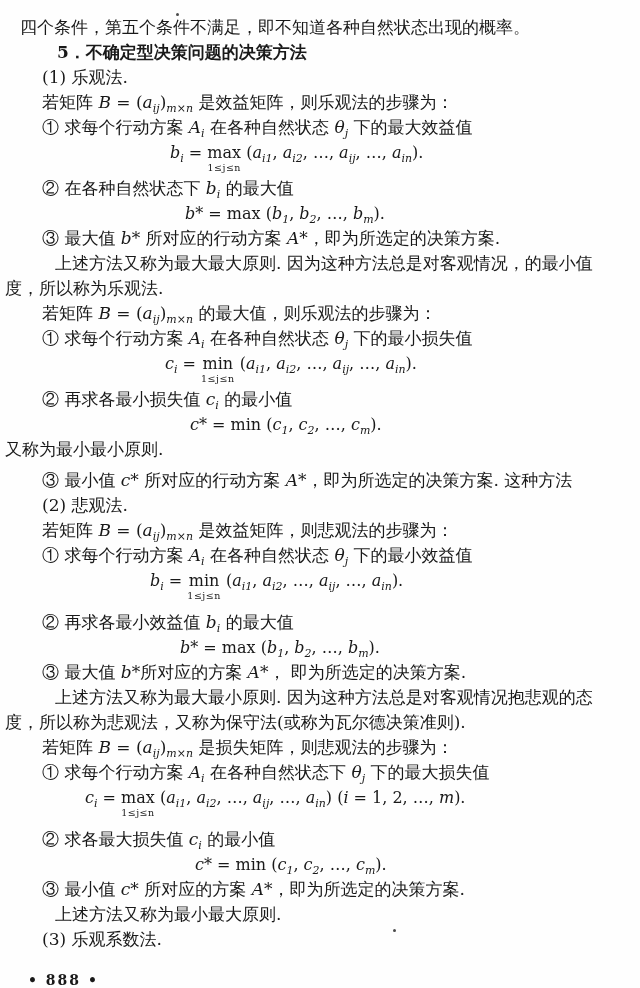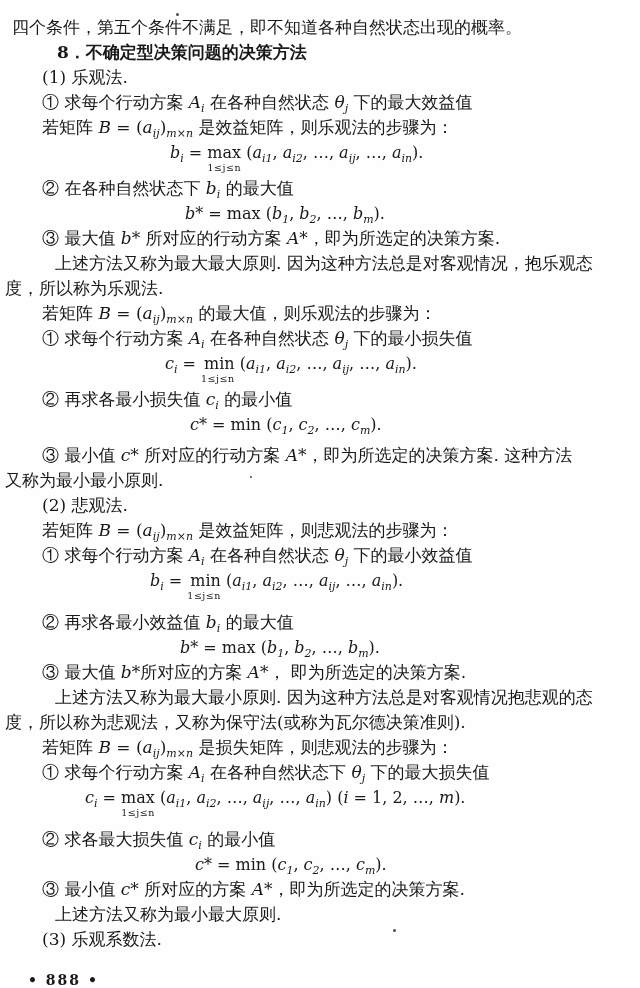--- a/index.html
+++ b/index.html
@@ -2,64 +2,64 @@
 <html><head>
 <meta charset="utf-8">
 <style>
   html,body{margin:0;padding:0}
   body{width:640px;height:988px;background:#e8e8e8}
   .page{position:relative;width:640px;height:988px;background:#fefefe;overflow:hidden;
         font-family:"DejaVu Serif","Liberation Serif",serif;color:#191919;}
   .content{padding-top:15px}
   .line{height:25px;line-height:25px;white-space:nowrap;font-size:17px}
   
-  .c1{margin-left:12px}
+  .c1{margin-left:20px}
   .hd{margin-left:57px;font-weight:bold}
   .p{margin-left:42px}
   .up{margin-left:55px}
   .cont{margin-left:5px}
   
   .formula{font-size:16px}
   .f-tall{height:36px}
   .f1{margin-left:170px}.f2{margin-left:185px}.f3{margin-left:165px}.f4{margin-left:190px}
   .f5{margin-left:150px}.f6{margin-left:180px}.f7{margin-left:85px}.f8{margin-left:195px}
   .mt6{margin-top:6px}
   
   .b{font-weight:normal}
   .it{font-style:italic}
   .sb{font-size:11px;font-style:italic;vertical-align:-4px;letter-spacing:0}
-  .oplim{display:inline-block;text-align:right;line-height:1;vertical-align:-13px}
+  .oplim{display:inline-block;text-align:center;line-height:1;vertical-align:-13px}
   .oplim .op{display:block;font-size:16px}
   .oplim .lim{display:block;font-size:9.5px;margin-top:2px;letter-spacing:.5px;}
   .page-num{margin-left:28px;margin-top:16px;font-size:14px;letter-spacing:2px;font-weight:bold}
   .speck{position:absolute;width:3px;height:3px;background:#4a4a4a;border-radius:50%}
 </style>
 </head>
 <body>
 
 <div class="page">
   <div class="content">
       <div class="line c1"><span class="">四个条件，第五个条件不满足，即不知道各种自然状态出现的概率。</span></div>
-      <div class="line hd"><span class="">8．不确定型决策问题的决策方法</span></div>
+      <div class="line hd"><span class="">5．不确定型决策问题的决策方法</span></div>
       <div class="line p"><span class="">(1) 乐观法.</span></div>
+      <div class="line p"><span class="">若矩阵 </span><span class="it">B</span><span class=""> = (</span><span class="it">a</span><span class="sb">ij</span><span class="">)</span><span class="sb">m×n</span><span class=""> 是效益矩阵，则乐观法的步骤为：</span></div>
       <div class="line p"><span class="">① 求每个行动方案 </span><span class="it">A</span><span class="sb">i</span><span class=""> 在各种自然状态 </span><span class="it">θ</span><span class="sb">j</span><span class=""> 下的最大效益值</span></div>
-      <div class="line p"><span class="">若矩阵 </span><span class="it">B</span><span class=""> = (</span><span class="it">a</span><span class="sb">ij</span><span class="">)</span><span class="sb">m×n</span><span class=""> 是效益矩阵，则乐观法的步骤为：</span></div>
       <div class="line formula f-tall f1"><span class="it">b</span><span class="sb">i</span><span class=""> = </span><span class="oplim"><span class="op">max</span><span class="lim">1≤j≤n</span></span><span class=""> (</span><span class="it">a</span><span class="sb">i1</span><span class="">, </span><span class="it">a</span><span class="sb">i2</span><span class="">, …, </span><span class="it">a</span><span class="sb">ij</span><span class="">, …, </span><span class="it">a</span><span class="sb">in</span><span class="">).</span></div>
       <div class="line p"><span class="">② 在各种自然状态下 </span><span class="it">b</span><span class="sb">i</span><span class=""> 的最大值</span></div>
       <div class="line formula f2"><span class="it">b</span><span class="">* = max (</span><span class="it">b</span><span class="sb">1</span><span class="">, </span><span class="it">b</span><span class="sb">2</span><span class="">, …, </span><span class="it">b</span><span class="sb">m</span><span class="">).</span></div>
       <div class="line p"><span class="">③ 最大值 </span><span class="it">b</span><span class="">* 所对应的行动方案 </span><span class="it">A</span><span class="">*，即为所选定的决策方案.</span></div>
-      <div class="line up"><span class="">上述方法又称为最大最大原则. 因为这种方法总是对客观情况，抱乐观态</span></div>
+      <div class="line up"><span class="">上述方法又称为最大最大原则. 因为这种方法总是对客观情况，的最小值</span></div>
       <div class="line cont"><span class="">度，所以称为</span><span class="b">乐观法</span><span class="">.</span></div>
       <div class="line p"><span class="">若矩阵 </span><span class="it">B</span><span class=""> = (</span><span class="it">a</span><span class="sb">ij</span><span class="">)</span><span class="sb">m×n</span><span class=""> 的最大值，则乐观法的步骤为：</span></div>
       <div class="line p"><span class="">① 求每个行动方案 </span><span class="it">A</span><span class="sb">i</span><span class=""> 在各种自然状态 </span><span class="it">θ</span><span class="sb">j</span><span class=""> 下的最小损失值</span></div>
       <div class="line formula f-tall f3"><span class="it">c</span><span class="sb">i</span><span class=""> = </span><span class="oplim"><span class="op">min</span><span class="lim">1≤j≤n</span></span><span class=""> (</span><span class="it">a</span><span class="sb">i1</span><span class="">, </span><span class="it">a</span><span class="sb">i2</span><span class="">, …, </span><span class="it">a</span><span class="sb">ij</span><span class="">, …, </span><span class="it">a</span><span class="sb">in</span><span class="">).</span></div>
       <div class="line p"><span class="">② 再求各最小损失值 </span><span class="it">c</span><span class="sb">i</span><span class=""> 的最小值</span></div>
       <div class="line formula f4"><span class="it">c</span><span class="">* = min (</span><span class="it">c</span><span class="sb">1</span><span class="">, </span><span class="it">c</span><span class="sb">2</span><span class="">, …, </span><span class="it">c</span><span class="sb">m</span><span class="">).</span></div>
+      <div class="line cont"><span class="">又称为最小最小原则.</span></div>
       <div class="line p mt6"><span class="">③ 最小值 </span><span class="it">c</span><span class="">* 所对应的行动方案 </span><span class="it">A</span><span class="">*，即为所选定的决策方案. 这种方法</span></div>
-      <div class="line cont"><span class="">又称为最小最小原则.</span></div>
       <div class="line p"><span class="">(2) 悲观法.</span></div>
       <div class="line p"><span class="">若矩阵 </span><span class="it">B</span><span class=""> = (</span><span class="it">a</span><span class="sb">ij</span><span class="">)</span><span class="sb">m×n</span><span class=""> 是效益矩阵，则悲观法的步骤为：</span></div>
       <div class="line p"><span class="">① 求每个行动方案 </span><span class="it">A</span><span class="sb">i</span><span class=""> 在各种自然状态 </span><span class="it">θ</span><span class="sb">j</span><span class=""> 下的最小效益值</span></div>
       <div class="line formula f-tall f5"><span class="it">b</span><span class="sb">i</span><span class=""> = </span><span class="oplim"><span class="op">min</span><span class="lim">1≤j≤n</span></span><span class=""> (</span><span class="it">a</span><span class="sb">i1</span><span class="">, </span><span class="it">a</span><span class="sb">i2</span><span class="">, …, </span><span class="it">a</span><span class="sb">ij</span><span class="">, …, </span><span class="it">a</span><span class="sb">in</span><span class="">).</span></div>
       <div class="line p mt6"><span class="">② 再求各最小效益值 </span><span class="it">b</span><span class="sb">i</span><span class=""> 的最大值</span></div>
       <div class="line formula f6"><span class="it">b</span><span class="">* = max (</span><span class="it">b</span><span class="sb">1</span><span class="">, </span><span class="it">b</span><span class="sb">2</span><span class="">, …, </span><span class="it">b</span><span class="sb">m</span><span class="">).</span></div>
       <div class="line p"><span class="">③ 最大值 </span><span class="it">b</span><span class="">*所对应的方案 </span><span class="it">A</span><span class="">*， 即为所选定的决策方案.</span></div>
       <div class="line up"><span class="">上述方法又称为最大最小原则. 因为这种方法总是对客观情况抱悲观的态</span></div>
       <div class="line cont"><span class="">度，所以称为</span><span class="b">悲观法</span><span class="">，又称为</span><span class="b">保守法</span><span class="">(或称为</span><span class="b">瓦尔德决策准则</span><span class="">).</span></div>
       <div class="line p"><span class="">若矩阵 </span><span class="it">B</span><span class=""> = (</span><span class="it">a</span><span class="sb">ij</span><span class="">)</span><span class="sb">m×n</span><span class=""> 是损失矩阵，则悲观法的步骤为：</span></div>

